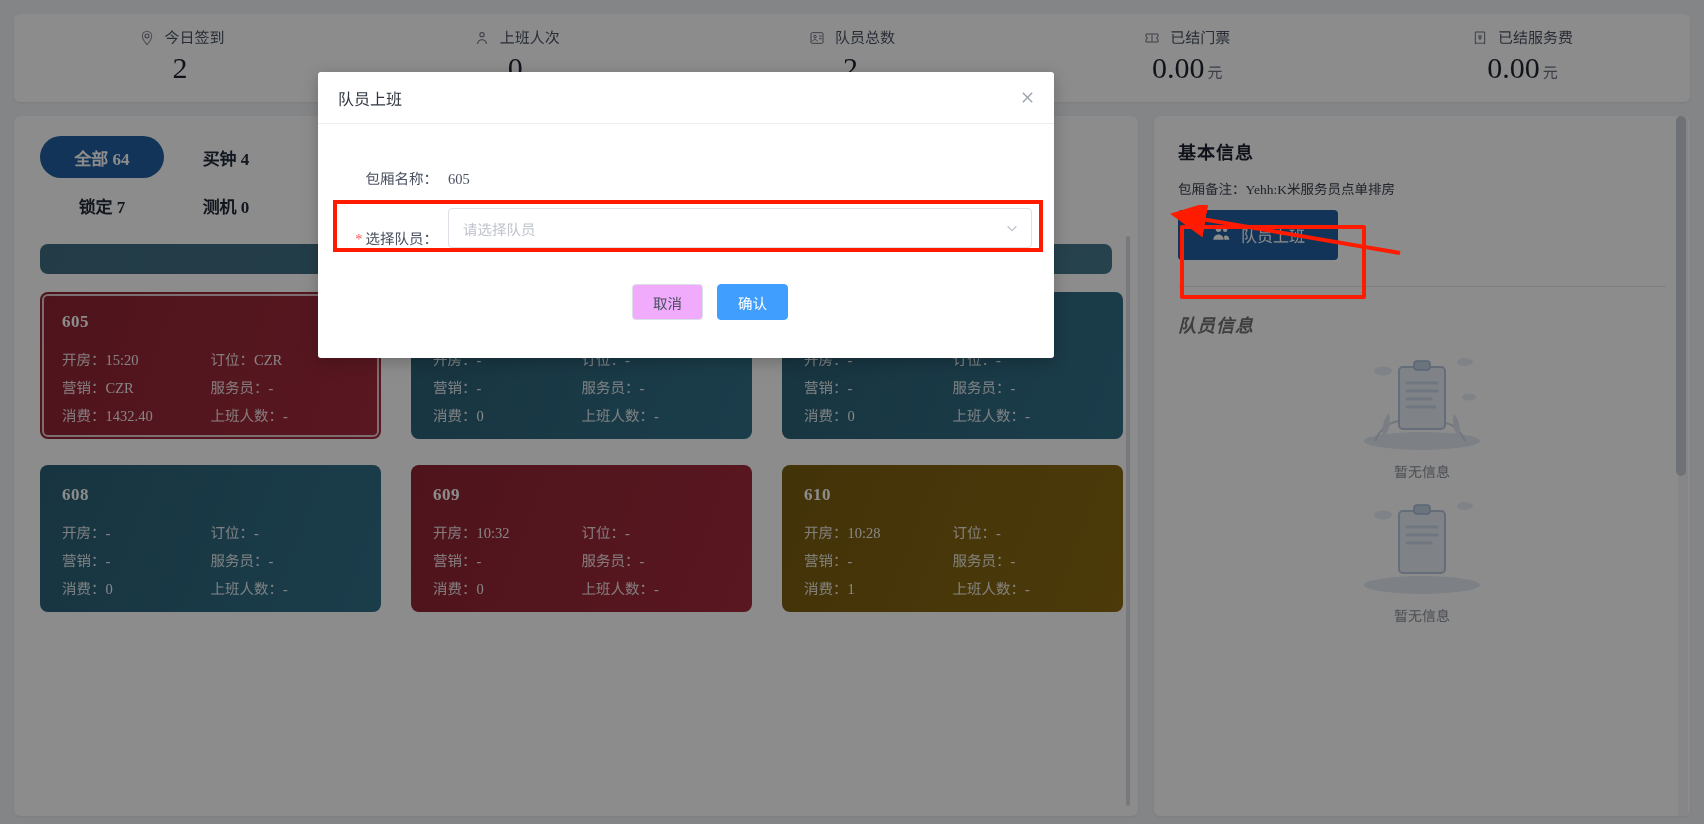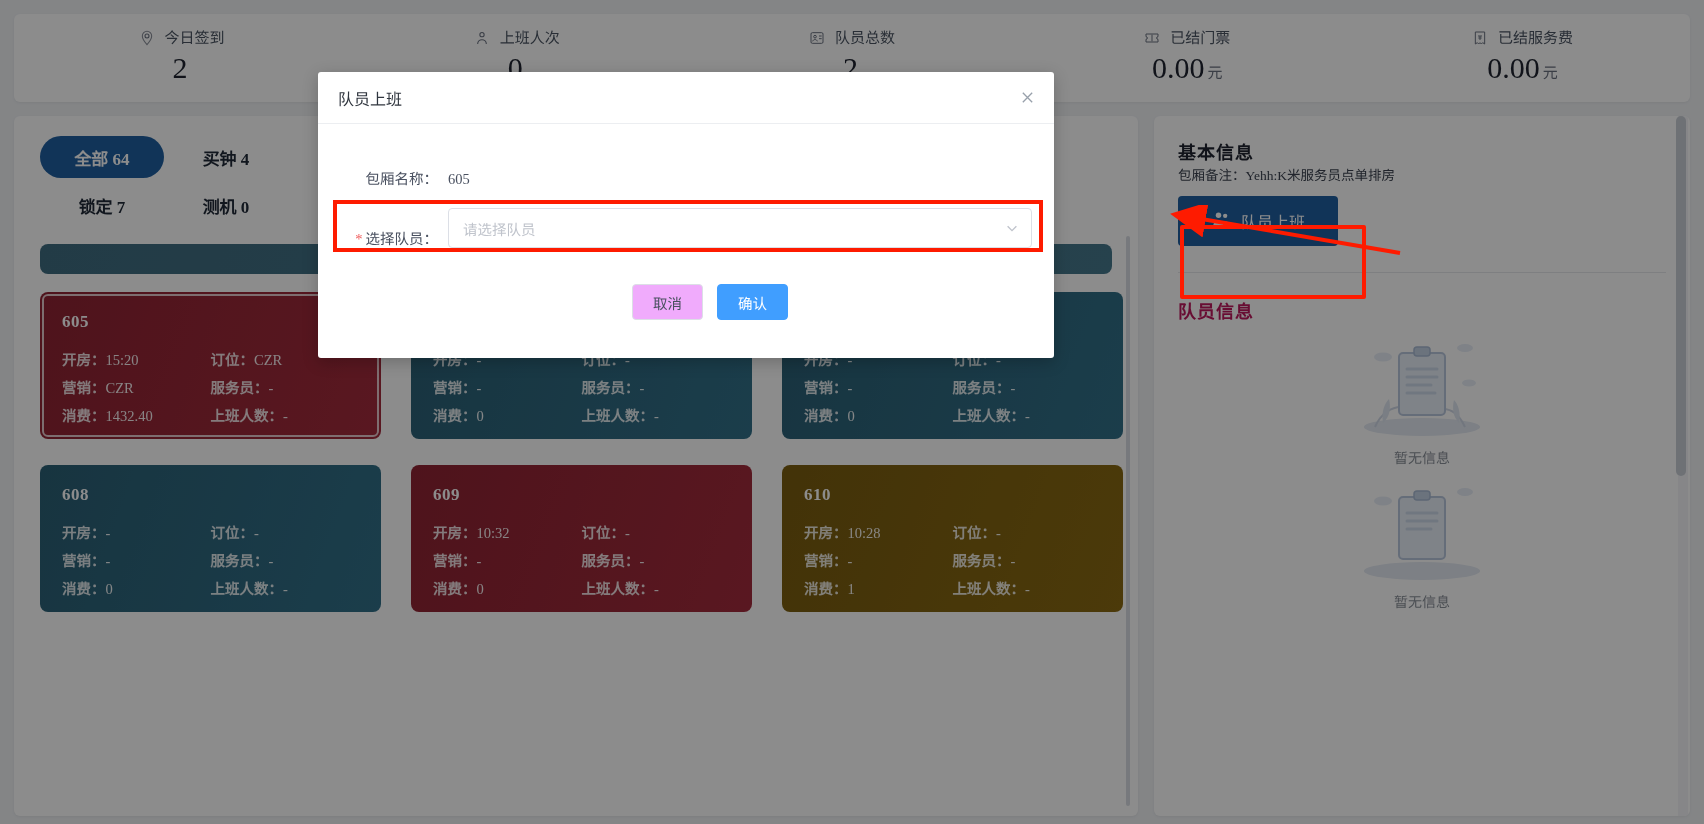--- a/index.html
+++ b/index.html
@@ -134,21 +134,21 @@
     margin-bottom: 16px;
     letter-spacing: .5px;
   }
   .room-fields {
     display: grid;
     grid-template-columns: 1fr 1fr;
     row-gap: 7px;
     font-size: 14.5px;
     color: rgba(255,255,255,.93);
   }
-  .room-fields span.k { opacity: .92; font-weight: bold; }
+  .room-fields span.k { opacity: .92; }
 
   
   .strip-card {
     height: 30px;
     border-radius: 8px;
     background: linear-gradient(110deg,#3f6c80,#46788c);
     margin-top: 18px;
     width: 1072px;
   }
 
@@ -163,20 +163,21 @@
 
   
   .d-title {
     font-size: 18px;
     font-weight: bold;
     color: #1f2430;
     font-family: "Liberation Serif", "DejaVu Serif", serif;
     letter-spacing: 1px;
   }
   .d-remark {
+    margin-top: 14px;
     font-size: 13.5px;
     color: #3c4350;
     font-family: "Liberation Serif", "DejaVu Serif", serif;
   }
   .btn-primary-big {
     margin-top: 12px;
     width: 160px; height: 50px;
     background: #1f5fa0;
     color: #fff;
     border: none;
@@ -196,23 +197,24 @@
     z-index: 60;
   }
   .d-divider {
     border-top: 1px solid #e6e8ec;
     margin: 26px 0 0 0;
   }
   .d-sec-title {
     margin-top: 24px;
     font-size: 18px;
     font-weight: bold;
-    color: #be185d;
+    color: #737373;
     font-family: "Liberation Serif", "DejaVu Serif", serif;
     letter-spacing: 1px;
+    font-style: italic;
   }
   .empty-wrap {
     display: flex; flex-direction: column;
     align-items: center; justify-content: center;
     margin-top: 8px;
   }
   .empty-text {
     font-size: 14px;
     color: #8a9099;
     margin-top: 2px;

